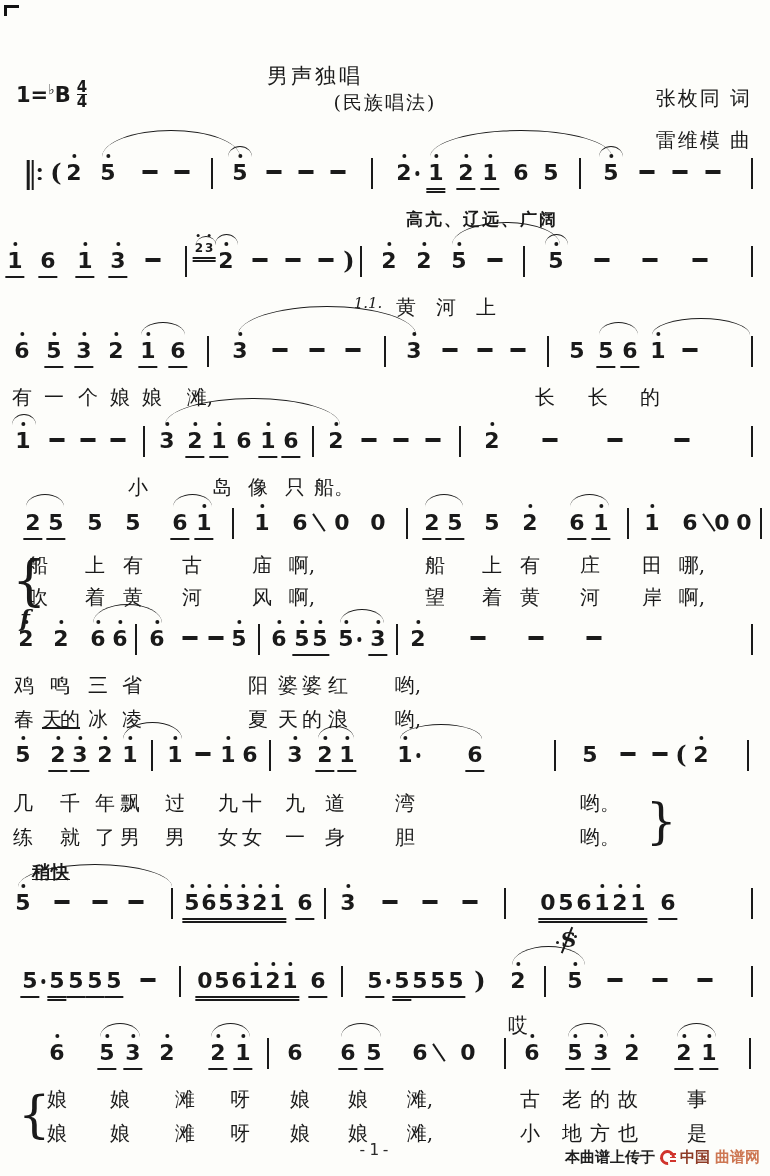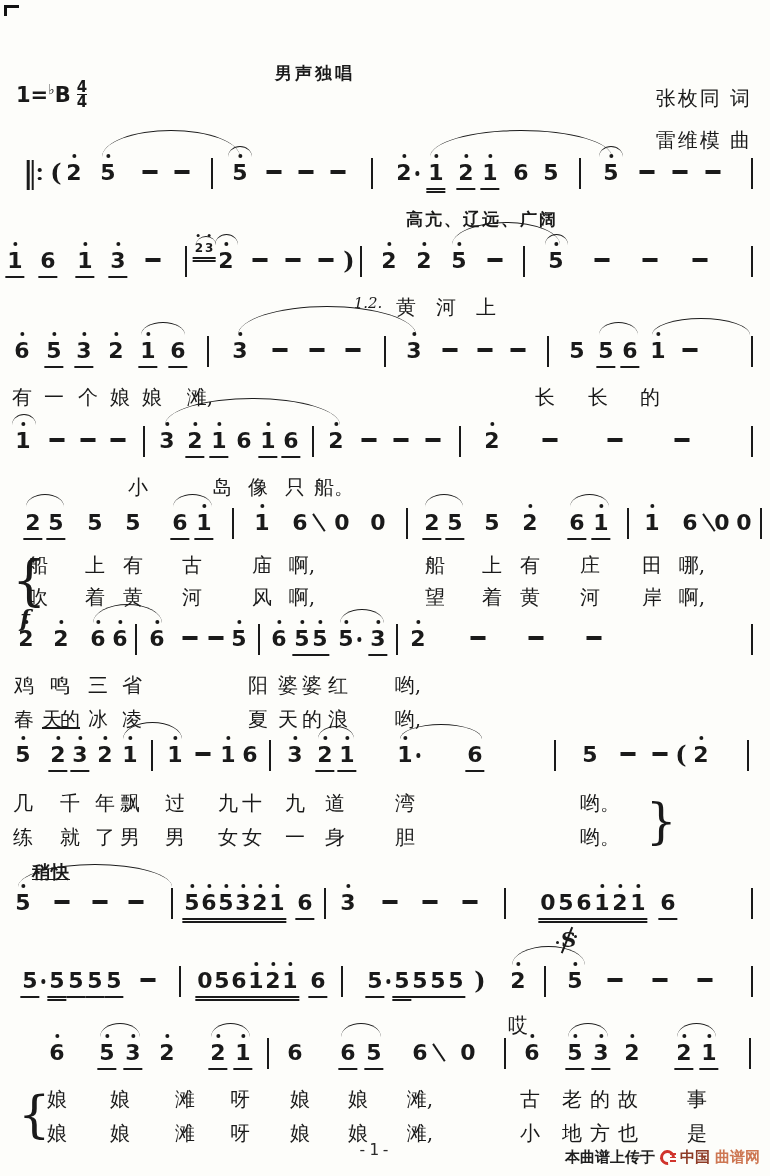--- a/index.html
+++ b/index.html
@@ -2,21 +2,21 @@
 <html><head>
 <meta charset="utf-8">
 <style>
   html,body{margin:0;padding:0;background:#e8e8e4;}
   #sheet{position:relative;width:770px;height:1176px;background:#fdfdfa;overflow:hidden;
          font-family:"DejaVu Serif","Liberation Serif",serif;color:#1a1a1a;}
   
   .title{position:absolute;top:8px;left:0;width:770px;text-align:center;
          font-size:37px;font-weight:bold;letter-spacing:6px;}
   .subtitle{position:absolute;top:62px;left:0;width:630px;text-align:center;
-         font-size:17px;font-weight:bold;letter-spacing:3px;}
+         font-size:21px;font-weight:normal;letter-spacing:3px;}
   .subtitle2{position:absolute;top:90px;left:0;width:770px;text-align:center;
          font-size:19px;letter-spacing:2px;}
   .keyblock{position:absolute;top:80px;left:16px;font-family:"DejaVu Sans",sans-serif;
          font-weight:bold;font-size:21px;display:flex;align-items:center;}
   .keyblock sup{font-size:14px;position:relative;top:-6px;}
   .frac{display:inline-flex;flex-direction:column;align-items:center;margin-left:6px;
         font-size:15px;line-height:14px;font-weight:bold;}
   .frac .fl{border-top:1.6px solid #1a1a1a;}
   .tempo{position:absolute;top:117px;left:16px;font-size:19px;font-weight:bold;letter-spacing:1px;}
   .credit{position:absolute;right:18px;font-size:20px;letter-spacing:2px;}
@@ -77,20 +77,21 @@
   .artifact2{position:absolute;left:4px;top:5px;width:3px;height:11px;background:#111;}
 </style>
 </head>
 <body>
 
 <div id="sheet">
   <i class="artifact1"></i>
   <i class="artifact2"></i>
 
   <div class="subtitle">男声独唱</div>
+  <div class="subtitle2">(民族唱法)</div>
 
   <div class="keyblock">
     <span>1=</span>
       <sup>♭</sup>
       <span>B</span>
     <span class="frac">
       <span>4</span>
       <span class="fl">4</span>
     </span>
   </div>
@@ -129,21 +130,21 @@
         <div class="slur" style="left: 102px; width: 138px; height: 26px; top: -30px;"></div>
         <div class="slur" style="left: 228px; width: 24px; height: 10px; top: -14px;"></div>
         <div class="slur" style="left: 430px; width: 182px; height: 26px; top: -30px;"></div>
         <div class="slur" style="left: 599px; width: 24px; height: 10px; top: -14px;"></div>
       </div>
       <div class="mline" style="top: 248px;"><span class="tok" style="left: 15px;"><span class="note"><i class="od"></i><span class="dg">1</span><i class="ul" style="bottom:-4px"></i></span></span><span class="tok" style="left: 48px;"><span class="note"><span class="dg">6</span><i class="ul" style="bottom:-4px"></i></span></span><span class="tok" style="left: 85px;"><span class="note"><i class="od"></i><span class="dg">1</span><i class="ul" style="bottom:-4px"></i></span></span><span class="tok" style="left: 118px;"><span class="note"><i class="od"></i><span class="dg">3</span><i class="ul" style="bottom:-4px"></i></span></span><span class="tok" style="left: 153px;"><i class="dashline"></i></span><span class="tok" style="left: 186px;"><i class="bar"></i></span><span class="tok grace" style="left: 204px;">
           <span class="note gsmall"><i class="od"></i><span class="dg">2</span><i class="ul" style="bottom:-4px"></i><i class="ul" style="bottom:-7.2px"></i></span>
           <span class="note gsmall"><i class="od"></i><span class="dg">3</span><i class="ul" style="bottom:-4px"></i><i class="ul" style="bottom:-7.2px"></i></span>
         </span><span class="tok" style="left: 226px;"><span class="note"><i class="od"></i><span class="dg">2</span></span></span><span class="tok" style="left: 260px;"><i class="dashline"></i></span><span class="tok" style="left: 293px;"><i class="dashline"></i></span><span class="tok" style="left: 326px;"><i class="dashline"></i></span><span class="tok paren" style="left: 349px;">)</span><span class="tok" style="left: 361px;"><i class="bar"></i></span><span class="tok" style="left: 389px;"><span class="note"><i class="od"></i><span class="dg">2</span></span></span><span class="tok" style="left: 424px;"><span class="note"><i class="od"></i><span class="dg">2</span></span></span><span class="tok" style="left: 459px;"><span class="note"><i class="od"></i><span class="dg">5</span></span></span><span class="tok" style="left: 495px;"><i class="dashline"></i></span><span class="tok" style="left: 524px;"><i class="bar"></i></span><span class="tok" style="left: 556px;"><span class="note"><i class="od"></i><span class="dg">5</span></span></span><span class="tok" style="left: 602px;"><i class="dashline"></i></span><span class="tok" style="left: 650px;"><i class="dashline"></i></span><span class="tok" style="left: 700px;"><i class="dashline"></i></span><span class="tok" style="left: 752px;"><i class="bar"></i></span><div class="slur" style="left: 196px; width: 20px; height: 8px; top: -12px;"></div><div class="slur" style="left: 215px; width: 23px; height: 10px; top: -14px;"></div><div class="slur" style="left: 452px; width: 108px; height: 22px; top: -26px;"></div><div class="slur" style="left: 545px; width: 23px; height: 10px; top: -14px;"></div></div>
       <div class="lyr" style="top: 294px;">
-        <span class="i" style="left: 368px;">1.2.</span>
+        <span class="i" style="left: 368px;">1.1.</span>
         <span style="left: 406px;">黄</span>
         <span style="left: 446px;">河</span>
         <span style="left: 486px;">上</span>
       </div>
       <div class="mline" style="top: 338px;">
         <span class="tok" style="left: 22px;"><span class="note"><i class="od"></i><span class="dg">6</span></span></span>
         <span class="tok" style="left: 54px;"><span class="note"><i class="od"></i><span class="dg">5</span><i class="ul" style="bottom:-4px"></i></span></span>
         <span class="tok" style="left: 84px;"><span class="note"><i class="od"></i><span class="dg">3</span><i class="ul" style="bottom:-4px"></i></span></span>
         <span class="tok" style="left: 116px;"><span class="note"><i class="od"></i><span class="dg">2</span></span></span>
         <span class="tok" style="left: 148px;"><span class="note"><i class="od"></i><span class="dg">1</span><i class="ul" style="bottom:-4px"></i></span></span>

